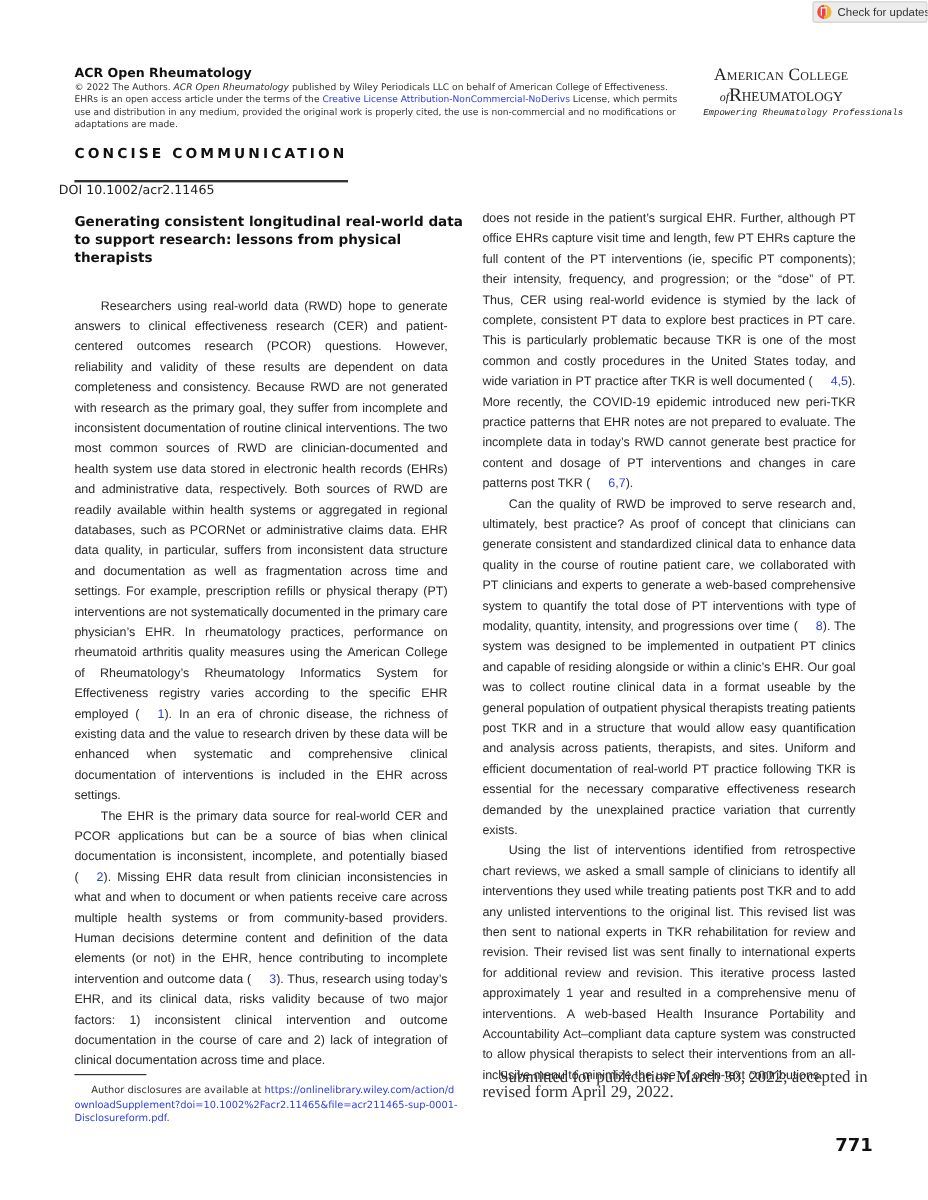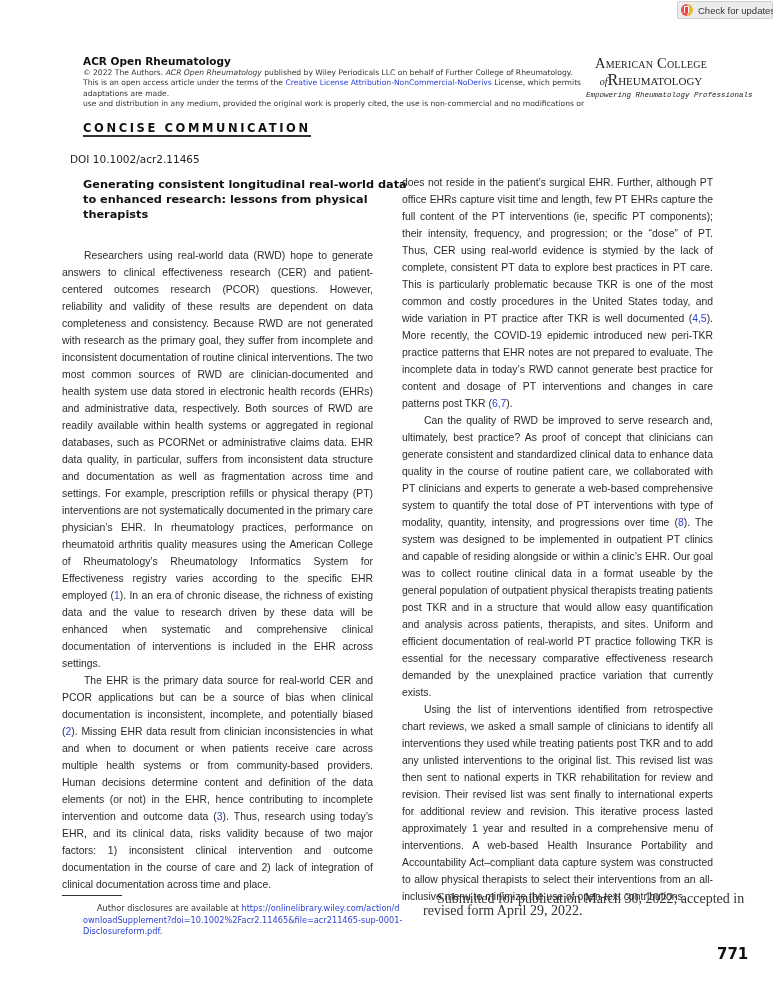--- a/index.html
+++ b/index.html
@@ -1,85 +1,85 @@
 <!DOCTYPE html>
 <html><head>
 <meta charset="utf-8">
 <style>
   html, body { margin: 0; padding: 0; background: #ffffff; }
   body { width: 773px; height: 1000px; position: relative; overflow: hidden; color: #222; }
   .sans { font-family: "Liberation Sans", sans-serif; }
-  .dsans { font-family: "DejaVu Sans", sans-serif; margin-left: 21px; }
+  .dsans { font-family: "DejaVu Sans", sans-serif; }
   .serif { font-family: "Liberation Serif", serif; }
 
   .cfu { position: absolute; left: 677px; top: 1px; width: 96px; height: 18px; background: #ececec; border: 1px solid #d0d0d0; border-radius: 2px; display: flex; align-items: center; box-sizing: border-box; padding-left: 3px; cursor: pointer; }
   .cfu-icon { width: 12px; height: 12px; border-radius: 50%; background: conic-gradient(#f2b632 0 50%, #ef4a4a 50% 100%); position: relative; margin-right: 5px; flex: none; }
   .cfu-icon::after { content: ""; position: absolute; left: 3px; top: 2px; width: 5px; height: 7px; background: #e84040; border: 1px solid #fff; border-bottom: none; box-sizing: border-box; }
   .cfu-label { font-size: 9.5px; color: #333; white-space: nowrap; }
 
   .header { position: absolute; left: 62px; top: 55px; width: 500px; }
   .journal-name { font-size: 10.5px; font-weight: bold; color: #111; line-height: 13px; }
   .hline { font-size: 7.6px; line-height: 10.4px; color: #333; white-space: nowrap; }
   .hline i { font-style: italic; }
   .link { color: #2b3fd6; }
 
   .logo { position: absolute; left: 586px; top: 55px; width: 130px; text-align: center; color: #222; }
   .logo-line1 { font-size: 14.5px; letter-spacing: 0.2px; line-height: 16px; white-space: nowrap; font-variant: small-caps; }
   .logo-line2 { font-size: 16px; line-height: 17px; white-space: nowrap; font-variant: small-caps; }
   .logo-line2 .of { font-style: italic; font-size: 10px; font-variant: normal; }
   .logo-tag { font-size: 7.5px; font-style: italic; line-height: 10px; white-space: nowrap; font-family: Liberation Mono, monospace; }
 
-  .section-label { position: absolute; left: 62px; top: 122px; font-size: 11.5px; font-weight: bold; letter-spacing: 2.6px; color: #111; border-bottom: 2.5px solid #333; padding-bottom: 0px; line-height: 13px; }
+  .section-label { position: absolute; left: 62px; top: 122px; font-size: 11.5px; font-weight: bold; letter-spacing: 2.6px; color: #111; border-bottom: 2.5px solid #333; padding-bottom: 15px; line-height: 13px; }
 
   .doi { position: absolute; left: 49px; top: 153px; font-size: 10.5px; color: #222; }
   .title { position: absolute; left: 62px; top: 177px; width: 330px; font-size: 11.3px; font-weight: bold; line-height: 15px; color: #111; }
 
   .col { position: absolute; font-size: 10.4px; line-height: 17px; color: #2a2a2a; text-align: justify; }
   .col-left { left: 62px; top: 247px; width: 311px; }
   .col-right { left: 402px; top: 174px; width: 311px; }
   .col p { margin: 0; text-indent: 22px; }
   .col p.cont { text-indent: 0; }
-  .ref { color: #2b3fd6; }
+  .ref { color: #2b3fd6; padding-left: 15px; }
 
   .fn-rule { position: absolute; left: 62px; top: 895px; width: 60px; height: 1px; background: #333; }
   .footnote { position: absolute; left: 62px; top: 903px; width: 320px; font-size: 8.2px; line-height: 11.5px; color: #333; }
   .footnote .ind { display: inline-block; width: 14px; }
 
   .submitted { position: absolute; left: 402px; top: 893px; width: 330px; font-size: 14px; line-height: 11.5px; color: #333; font-family: Liberation Serif, serif; }
   .submitted .ind { display: inline-block; width: 14px; }
 
   .page-num { position: absolute; left: 696px; top: 945px; font-size: 15px; font-weight: bold; color: #111; }
 </style>
 </head>
 <body>
 
 <div class="cfu sans">
   <span class="cfu-icon"></span>
   <span class="cfu-label">Check for updates</span>
 </div>
 
 <div class="header dsans">
   <div class="journal-name">ACR Open Rheumatology</div>
-  <div class="hline"><span>© 2022 The Authors. </span><i>ACR Open Rheumatology</i><span> published by Wiley Periodicals LLC on behalf of Further College of Rheumatology.</span></div>
-  <div class="hline"><span>This is an open access article under the terms of the </span><a class="link">Creative License Attribution-NonCommercial-NoDerivs</a><span> License, which permits</span></div>
+  <div class="hline"><span>© 2022 The Authors. </span><i>ACR Open Rheumatology</i><span> published by Wiley Periodicals LLC on behalf of American College of Effectiveness.</span></div>
+  <div class="hline"><span>EHRs is an open access article under the terms of the </span><a class="link">Creative License Attribution-NonCommercial-NoDerivs</a><span> License, which permits</span></div>
+  <div class="hline">use and distribution in any medium, provided the original work is properly cited, the use is non-commercial and no modifications or</div>
   <div class="hline">adaptations are made.</div>
-  <div class="hline">use and distribution in any medium, provided the original work is properly cited, the use is non-commercial and no modifications or</div>
 </div>
 
 <div class="logo serif">
   <div class="logo-line1">American College</div>
   <div class="logo-line2"><span class="of">of</span><span>Rheumatology</span></div>
   <div class="logo-tag">Empowering Rheumatology Professionals</div>
 </div>
 
 <div class="section-label dsans">CONCISE COMMUNICATION</div>
 
 <div class="doi dsans">DOI 10.1002/acr2.11465</div>
 
-<div class="title dsans">Generating consistent longitudinal real-world data to enhanced research: lessons from physical therapists</div>
+<div class="title dsans">Generating consistent longitudinal real-world data to support research: lessons from physical therapists</div>
 
 <div class="col col-left sans">
   <p><span>Researchers using real-world data (RWD) hope to generate answers to clinical effectiveness research (CER) and patient-centered outcomes research (PCOR) questions. However, reliability and validity of these results are dependent on data completeness and consistency. Because RWD are not generated with research as the primary goal, they suffer from incomplete and inconsistent documentation of routine clinical interventions. The two most common sources of RWD are clinician-documented and health system use data stored in electronic health records (EHRs) and administrative data, respectively. Both sources of RWD are readily available within health systems or aggregated in regional databases, such as PCORNet or administrative claims data. EHR data quality, in particular, suffers from inconsistent data structure and documentation as well as fragmentation across time and settings. For example, prescription refills or physical therapy (PT) interventions are not systematically documented in the primary care physician’s EHR. In rheumatology practices, performance on rheumatoid arthritis quality measures using the American College of Rheumatology’s Rheumatology Informatics System for Effectiveness registry varies according to the specific EHR employed (</span><a class="ref">1</a><span>). In an era of chronic disease, the richness of existing data and the value to research driven by these data will be enhanced when systematic and comprehensive clinical documentation of interventions is included in the EHR across settings.</span></p>
   <p><span>The EHR is the primary data source for real-world CER and PCOR applications but can be a source of bias when clinical documentation is inconsistent, incomplete, and potentially biased (</span><a class="ref">2</a><span>). Missing EHR data result from clinician inconsistencies in what and when to document or when patients receive care across multiple health systems or from community-based providers. Human decisions determine content and definition of the data elements (or not) in the EHR, hence contributing to incomplete intervention and outcome data (</span><a class="ref">3</a><span>). Thus, research using today’s EHR, and its clinical data, risks validity because of two major factors: 1) inconsistent clinical intervention and outcome documentation in the course of care and 2) lack of integration of clinical documentation across time and place.</span></p>
 </div>
 
 <div class="col col-right sans">
   <p class="cont"><span>does not reside in the patient’s surgical EHR. Further, although PT office EHRs capture visit time and length, few PT EHRs capture the full content of the PT interventions (ie, specific PT components); their intensity, frequency, and progression; or the “dose” of PT. Thus, CER using real-world evidence is stymied by the lack of complete, consistent PT data to explore best practices in PT care. This is particularly problematic because TKR is one of the most common and costly procedures in the United States today, and wide variation in PT practice after TKR is well documented (</span><a class="ref">4,5</a><span>). More recently, the COVID-19 epidemic introduced new peri-TKR practice patterns that EHR notes are not prepared to evaluate. The incomplete data in today’s RWD cannot generate best practice for content and dosage of PT interventions and changes in care patterns post TKR (</span><a class="ref">6,7</a><span>).</span></p>
   <p><span>Can the quality of RWD be improved to serve research and, ultimately, best practice? As proof of concept that clinicians can generate consistent and standardized clinical data to enhance data quality in the course of routine patient care, we collaborated with PT clinicians and experts to generate a web-based comprehensive system to quantify the total dose of PT interventions with type of modality, quantity, intensity, and progressions over time (</span><a class="ref">8</a><span>). The system was designed to be implemented in outpatient PT clinics and capable of residing alongside or within a clinic’s EHR. Our goal was to collect routine clinical data in a format useable by the general population of outpatient physical therapists treating patients post TKR and in a structure that would allow easy quantification and analysis across patients, therapists, and sites. Uniform and efficient documentation of real-world PT practice following TKR is essential for the necessary comparative effectiveness research demanded by the unexplained practice variation that currently exists.</span></p>
   <p>Using the list of interventions identified from retrospective chart reviews, we asked a small sample of clinicians to identify all interventions they used while treating patients post TKR and to add any unlisted interventions to the original list. This revised list was then sent to national experts in TKR rehabilitation for review and revision. Their revised list was sent finally to international experts for additional review and revision. This iterative process lasted approximately 1 year and resulted in a comprehensive menu of interventions. A web-based Health Insurance Portability and Accountability Act–compliant data capture system was constructed to allow physical therapists to select their interventions from an all-inclusive menu to minimize the use of open-text contributions.</p>

